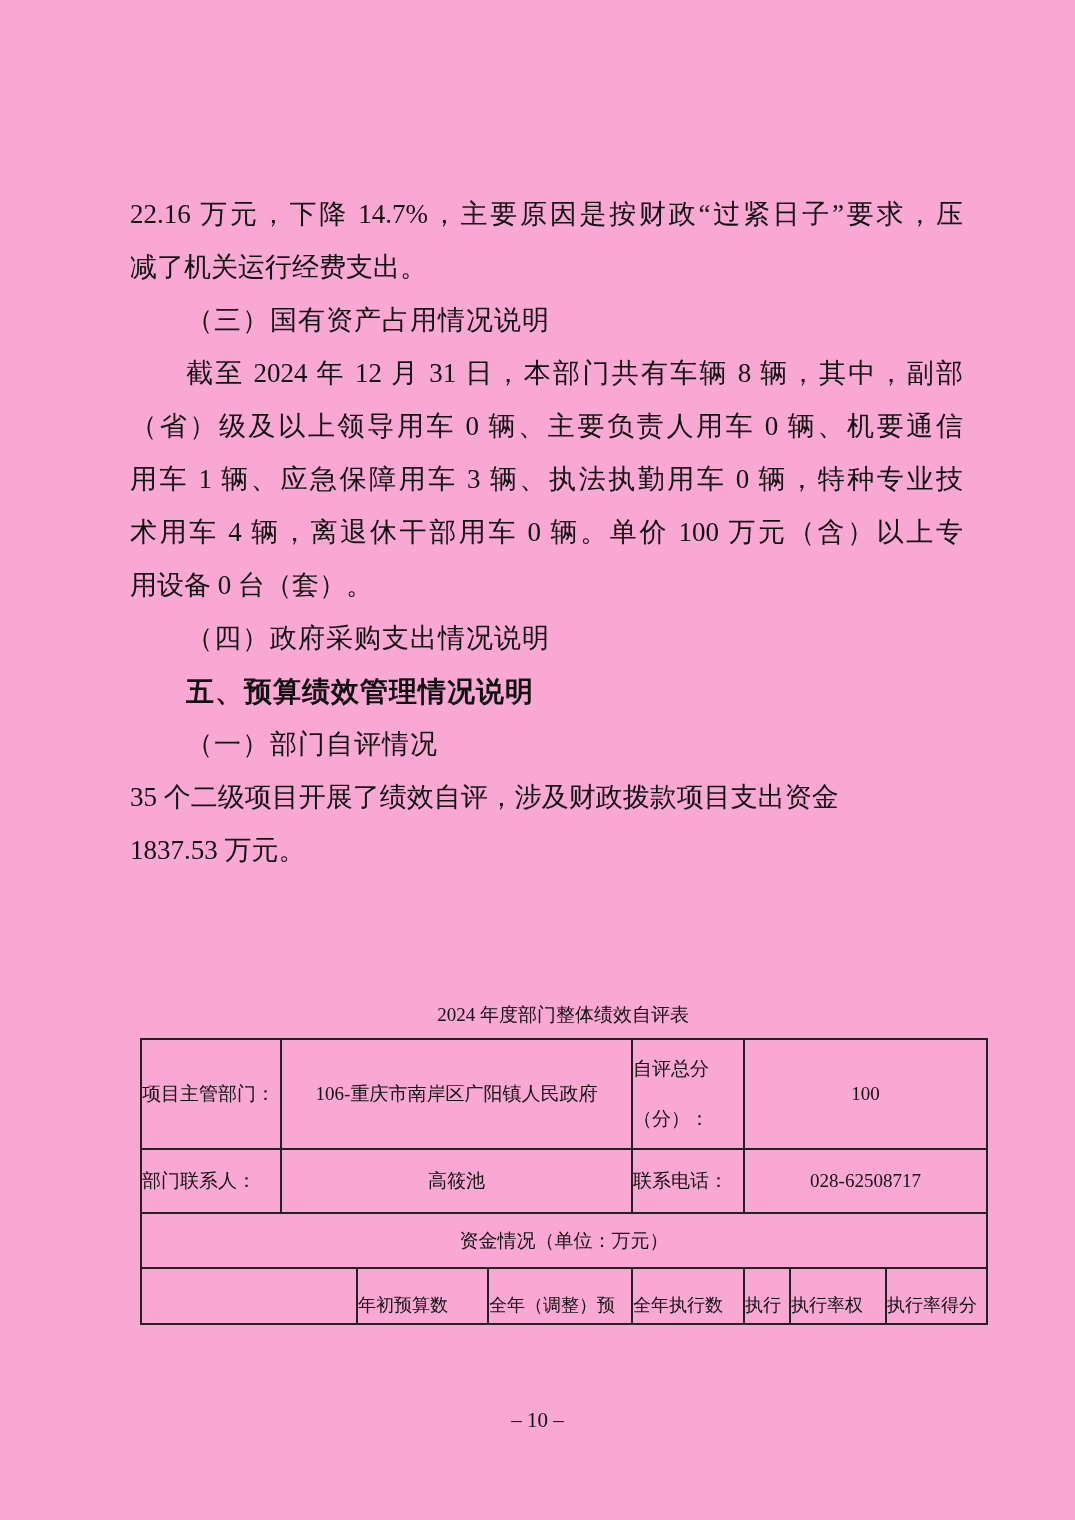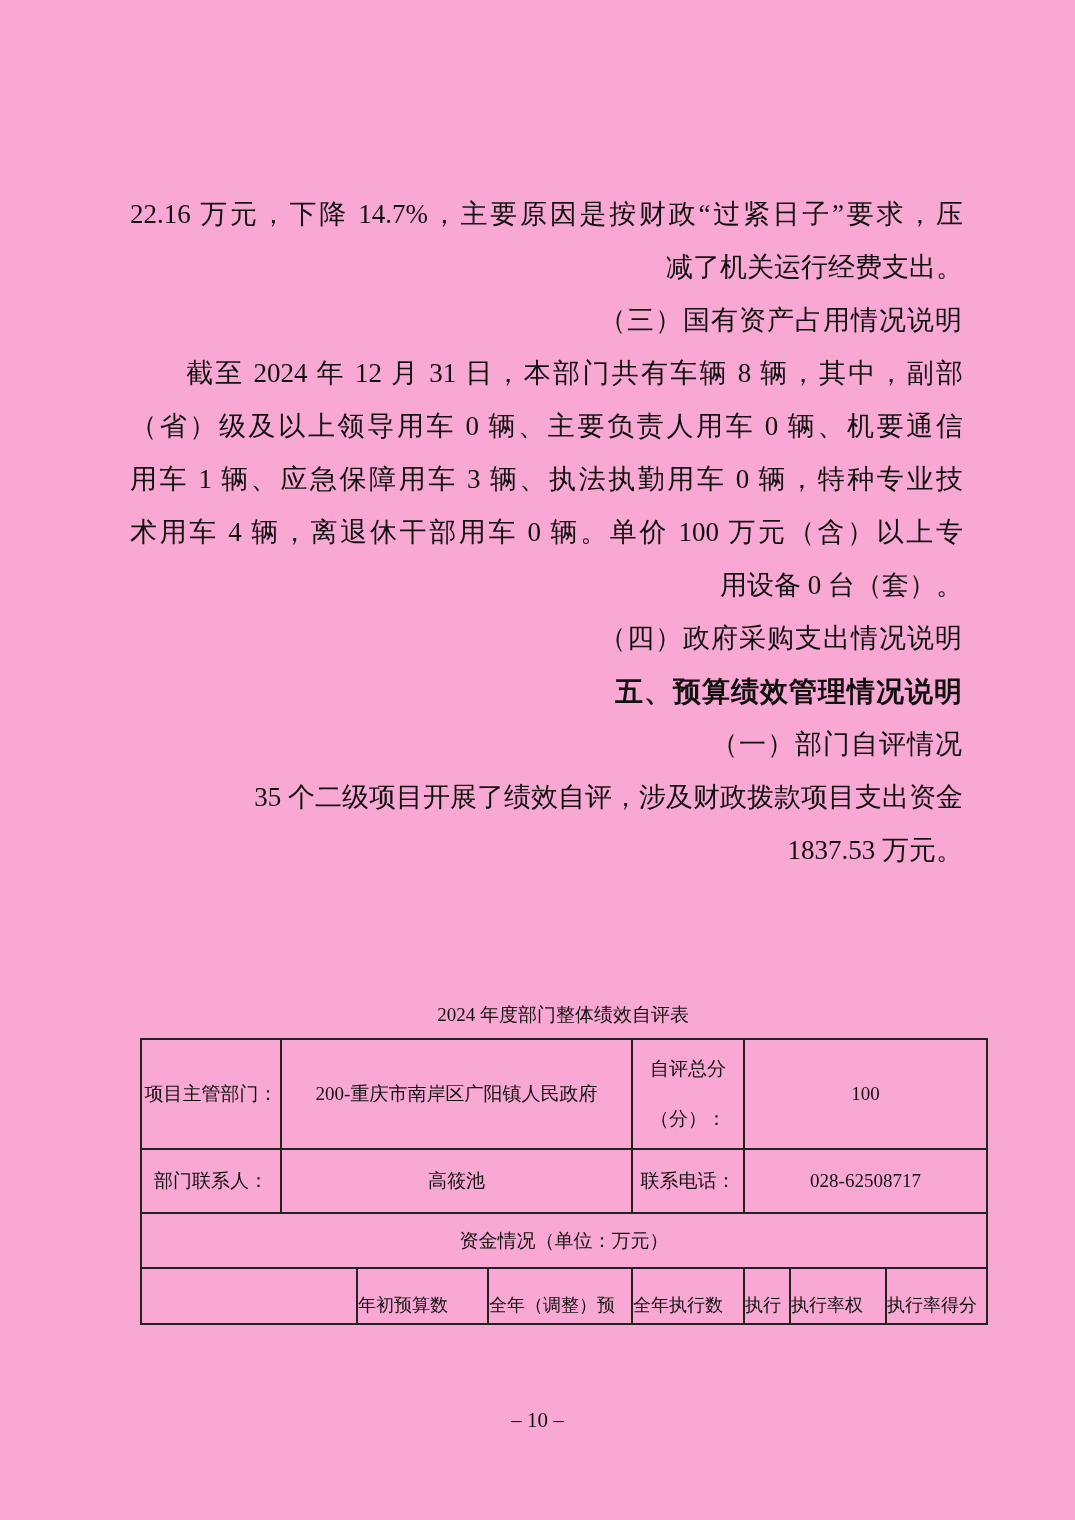--- a/index.html
+++ b/index.html
@@ -20,21 +20,21 @@
     position: absolute;
     left: 130px;
     top: 188px;
     width: 833px;
   }
   .line {
     font-size: 27px;
     line-height: 53px;
     height: 53px;
     overflow: hidden;
-    text-align: right;
+    text-align: left;
     color: #111;
   }
   .line.nowrap { white-space: nowrap; }
   .line.fill {
     text-align: justify;
     text-align-last: justify;
   }
   .line.indent { text-indent: 56px; }
   .line.kai {
     font-family: "Liberation Serif", "DejaVu Serif", serif;
@@ -69,21 +69,21 @@
   table.eval-table td {
     border: 2px solid #222;
     padding: 0;
     overflow: hidden;
   }
   tr.r1 { height: 110px; }
   tr.r2 { height: 64px; }
   tr.r3 { height: 55px; }
   tr.r4 { height: 56px; }
   td.lbl {
-    text-align: center;
+    text-align: left;
     vertical-align: middle;
     padding-left: 5px;
     white-space: nowrap;
   }
   td.ctr {
     text-align: center;
     vertical-align: middle;
     white-space: nowrap;
   }
   td.score-lbl div { line-height: 50px; white-space: nowrap; }
@@ -135,21 +135,21 @@
         <col style="width:131px">
         <col style="width:144px">
       <col style="width:112px">
         <col style="width:46px">
         <col style="width:96px">
         <col style="width:101px">
     </colgroup>
     <tbody>
       <tr class="r1">
         <td class="lbl">项目主管部门：</td>
-        <td class="ctr" colspan="3">200-重庆市南岸区广阳镇人民政府</td>
+        <td class="ctr" colspan="3">106-重庆市南岸区广阳镇人民政府</td>
         <td class="lbl score-lbl">
           <div>自评总分</div>
           <div>（分）：</div>
         </td>
         <td class="ctr" colspan="3">100</td>
       </tr>
       <tr class="r2">
         <td class="lbl">部门联系人：</td>
         <td class="ctr" colspan="3">高筱池</td>
         <td class="lbl">联系电话：</td>

